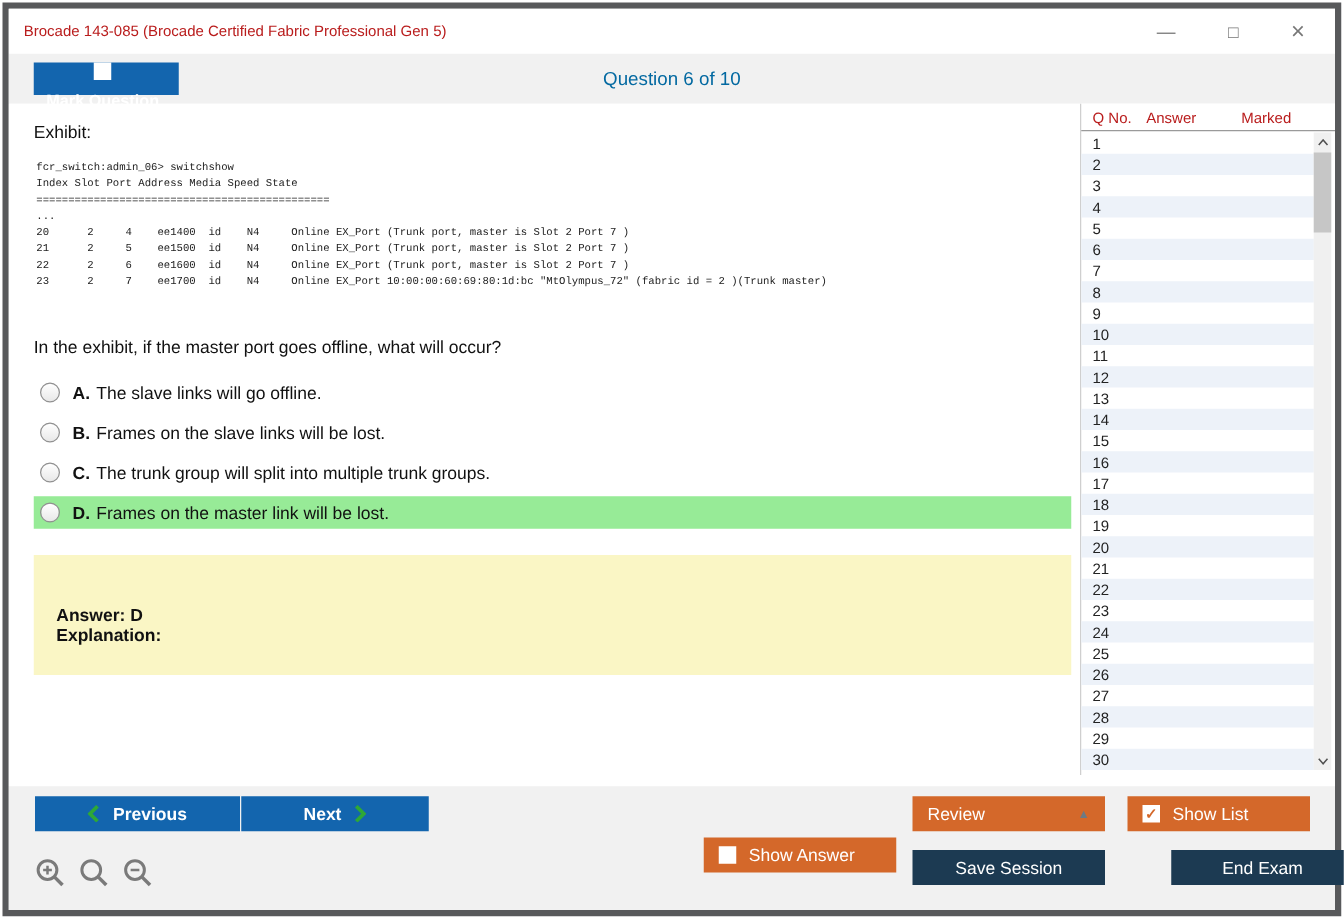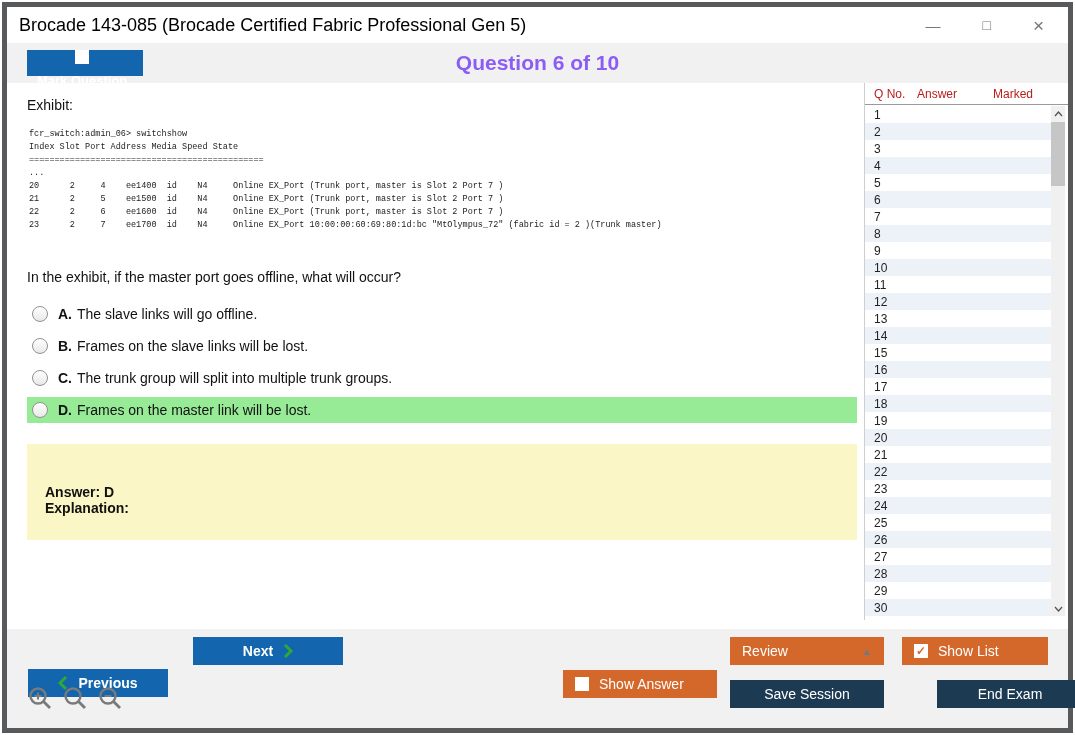--- a/index.html
+++ b/index.html
@@ -9,39 +9,39 @@
   }
   .window {
     position: absolute; left: 2px; top: 2px; width: 1071px; height: 731px;
     border: 5px solid #58595b; background: #fff;
   }
   
   .titlebar {
     height: 36px; background: #fff; display: flex; align-items: center;
     justify-content: space-between; padding: 0 14px 0 12px;
   }
-  .title { font-size: 18px; color: #000000; }
+  .title { font-size: 12px; color: #b91c1c; }
   .win-controls { display: flex; gap: 42px; align-items: center; margin-right: 10px; }
   .win-controls span { color: #777; font-size: 15px; cursor: default; line-height: 1; }
   .win-controls .maxi { font-size: 14px; }
   .win-controls .close { font-size: 19px; }
   
   .strip {
     height: 40px; background: #f1f1f1; position: relative;
     display: flex; align-items: center; justify-content: center;
   }
   .mark-btn {
     position: absolute; left: 20px; top: 7px; height: 26px;
     background: #1365ae; border: none; color: #fff; font-weight: bold;
     font-size: 13px; display: flex; align-items: center; gap: 9px; padding: 0 16px 0 10px;
     font-family: "Liberation Sans", sans-serif; cursor: pointer; flex-direction: column;
   }
   .checkbox { width: 14px; height: 14px; background: #fff; display: inline-flex;
     align-items: center; justify-content: center; flex: none; }
-  .qcounter { font-weight: bold; font-size: 21px; color: #8b5cf6; }
+  .qcounter { font-weight: normal; font-size: 15px; color: #0369a1; }
   
   .content { position: relative; height: 546px; background: #fff; }
   .main { position: absolute; left: 0; top: 0; right: 204px; bottom: 0; overflow: hidden; }
   .exhibit-label { margin: 14px 0 0 20px; font-size: 14px; color: #111; }
   .code { margin: 15px 0 0 22px; font-family: "Liberation Mono", monospace;
     font-size: 8.5px; line-height: 13px; color: #222; }
   .code div { white-space: pre; }
   .question-text { margin: 37px 0 0 20px; font-size: 14px; color: #111; }
   .options { margin-top: 16px; }
   .option-row {
@@ -88,21 +88,21 @@
   
   .footer { height: 99px; background: #f1f1f1; position: relative; }
   .fbtn {
     position: absolute; height: 28px; border: none; color: #fff; font-size: 14px;
     display: flex; align-items: center; cursor: pointer;
     font-family: "Liberation Sans", sans-serif;
   }
   .blue { background: #1365ae; font-weight: bold; justify-content: center; gap: 10px; }
   .orange { background: #d4682a; padding-left: 12px; gap: 10px; }
   .navy { background: #1c3a52; justify-content: center; }
-  .btn-previous { left: 21px; top: 8px; width: 140px; margin-top: 32px; }
+  .btn-previous { left: 21px; top: 8px; width: 164px; }
   .btn-next { left: 186px; top: 8px; width: 150px; }
   .btn-show-answer { left: 556px; top: 8px; width: 154px; margin-top: 33px; }
   .btn-review { left: 723px; top: 8px; width: 154px; }
   .btn-show-list { left: 895px; top: 8px; width: 146px; }
   .btn-save-session { left: 723px; top: 51px; width: 154px; }
   .btn-end-exam { left: 930px; top: 51px; width: 146px; }
   .tri-up { position: absolute; right: 12px; color: #6d7a84; font-size: 10px; }
   .check-glyph { color: #d4682a; font-size: 12px; font-weight: bold; line-height: 1; }
   .zoom-controls { position: absolute; left: 21px; top: 57px; display: flex; gap: 10px; }
   .zoom-controls svg { cursor: pointer; }

